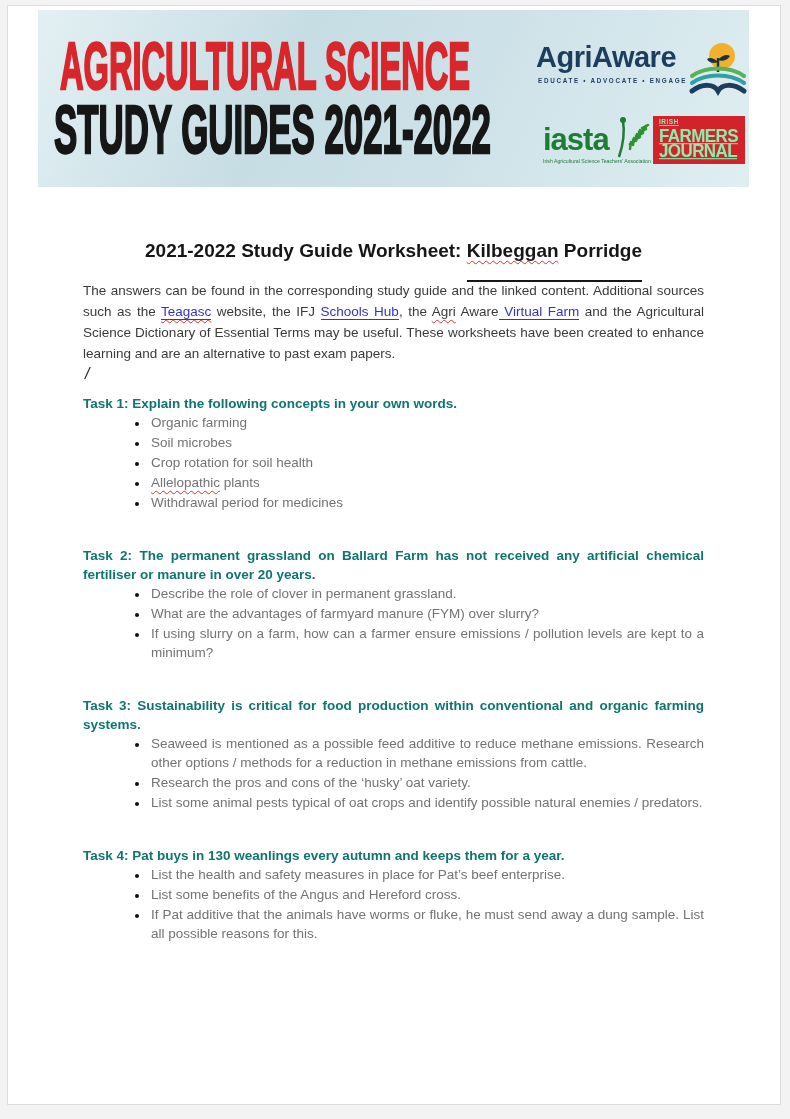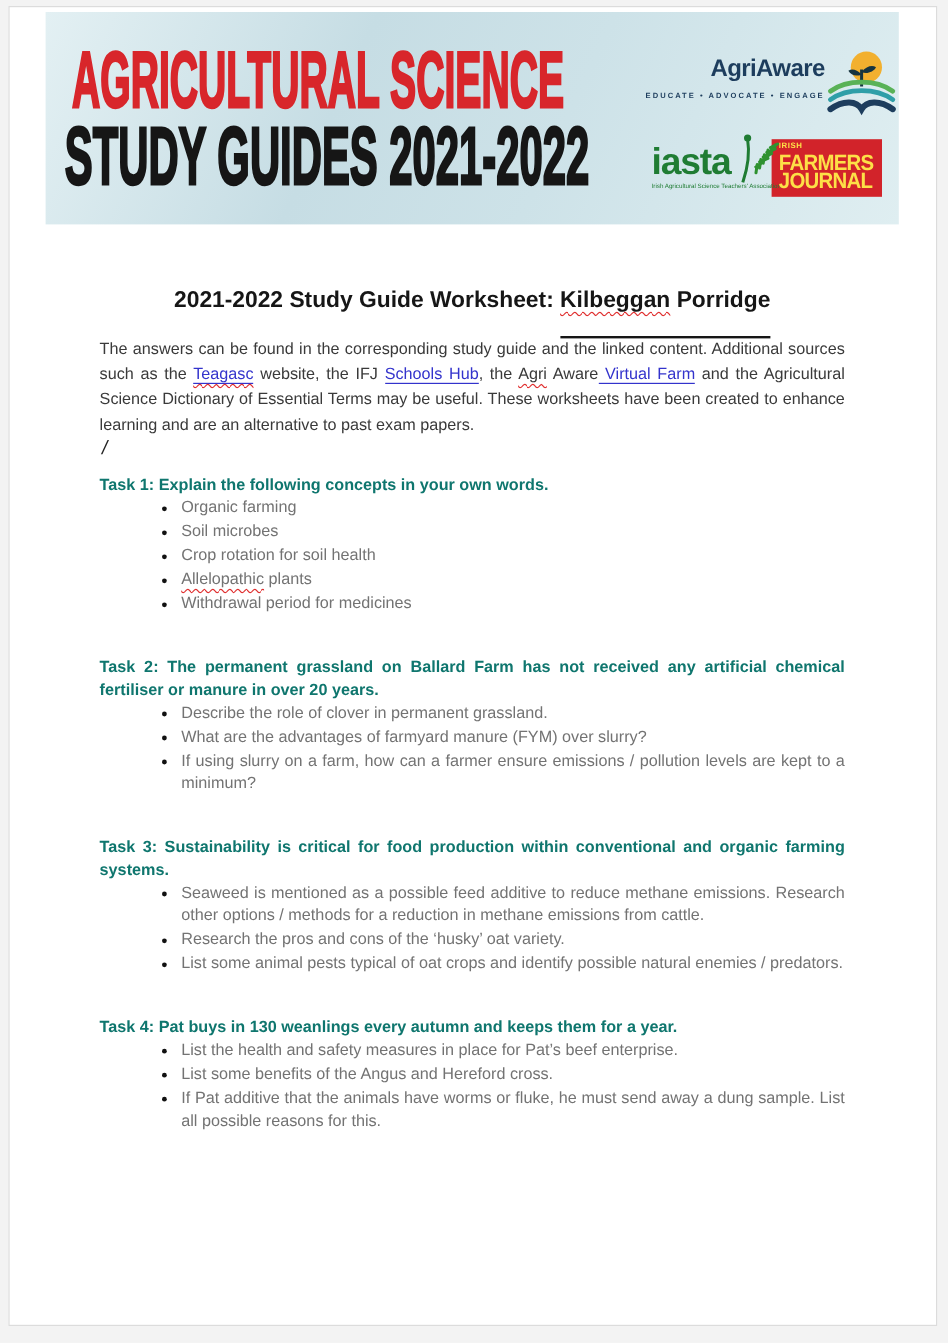--- a/index.html
+++ b/index.html
@@ -27,33 +27,34 @@
   .banner-heading text {
     font-family:"Liberation Sans","DejaVu Sans",sans-serif;
     font-weight:bold;
     paint-order:stroke;
   }
   .bh1 { fill:#d8262b; stroke:#d8262b; stroke-width:2.4px; }
   .bh2 { fill:#161616; stroke:#161616; stroke-width:2.4px; }
 
   .agriaware { position:absolute; left:498px; top:32px; display:flex; align-items:flex-start; }
   .aa-text { display:flex; flex-direction:column; }
-  .aa-name { font-size:20px; font-weight:bold; color:#1d3d5d; letter-spacing:-0.5px; line-height:30px;text-align:right; }
+  .aa-name { font-size:29px; font-weight:bold; color:#1d3d5d; letter-spacing:-0.5px; line-height:30px; }
   .aa-tagline { font-size:6.3px; font-weight:bold; color:#1d3d5d; letter-spacing:1.7px; margin-top:5px; padding-left:2px; }
   .aa-book { margin-left:2px; margin-top:-6px; }
 
-  .logo-row { position:absolute; left:505px; top:106px; display:flex; align-items:flex-start; }
+  .logo-row { position:absolute; left:505px; top:106px; display:flex; align-items:flex-end; gap:10px; }
   .iasta { position:relative; width:100px; padding-top:4px; }
   .iasta-name { font-size:31px; font-weight:bold; color:#1f7c33; letter-spacing:-1px; line-height:30px; }
   .iasta-tagline { font-size:5.2px; color:#1f7c33; margin-top:3px; white-space:nowrap; }
   .iasta-wheat { position:absolute; right:-8px; top:-6px; }
 
   .fj-box {
-    background:#d2232a; color:#fde047; padding:3px 6px 5px 6px; width:92px;
+    background:#d2232a; color:#86efac; padding:3px 6px 5px 6px; width:92px;
     line-height:1;
+    text-decoration:underline;
   }
   .fj-top { font-size:6.5px; font-weight:bold; letter-spacing:0.5px; margin-bottom:2px; }
   .fj-line { font-size:17px; font-weight:bold; letter-spacing:-0.6px; line-height:15.5px; transform:scaleY(1.08); transform-origin:left top; }
 
   
   .content { position:absolute; left:75px; top:232px; width:621px; }
 
   .doc-title {
     font-size:19px; font-weight:bold; color:#161616;
     text-align:center; line-height:26px; margin:0 0 16px 0;

